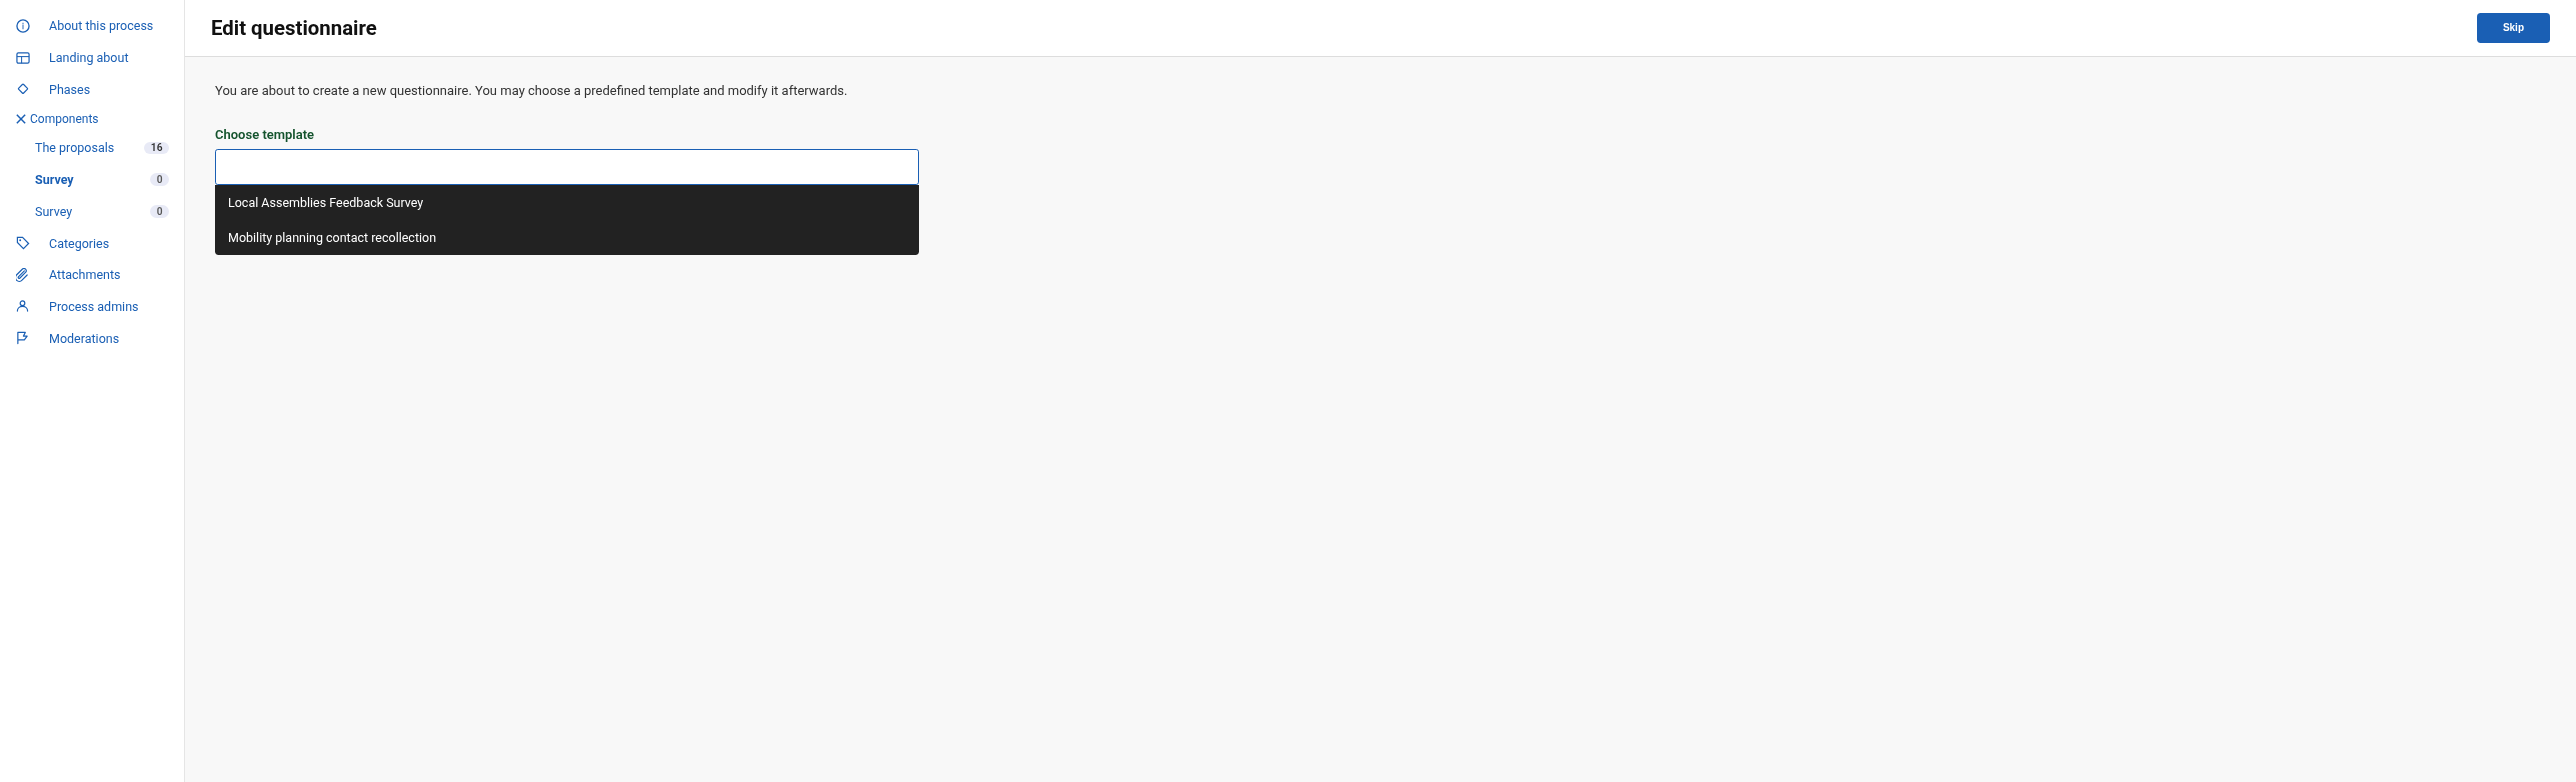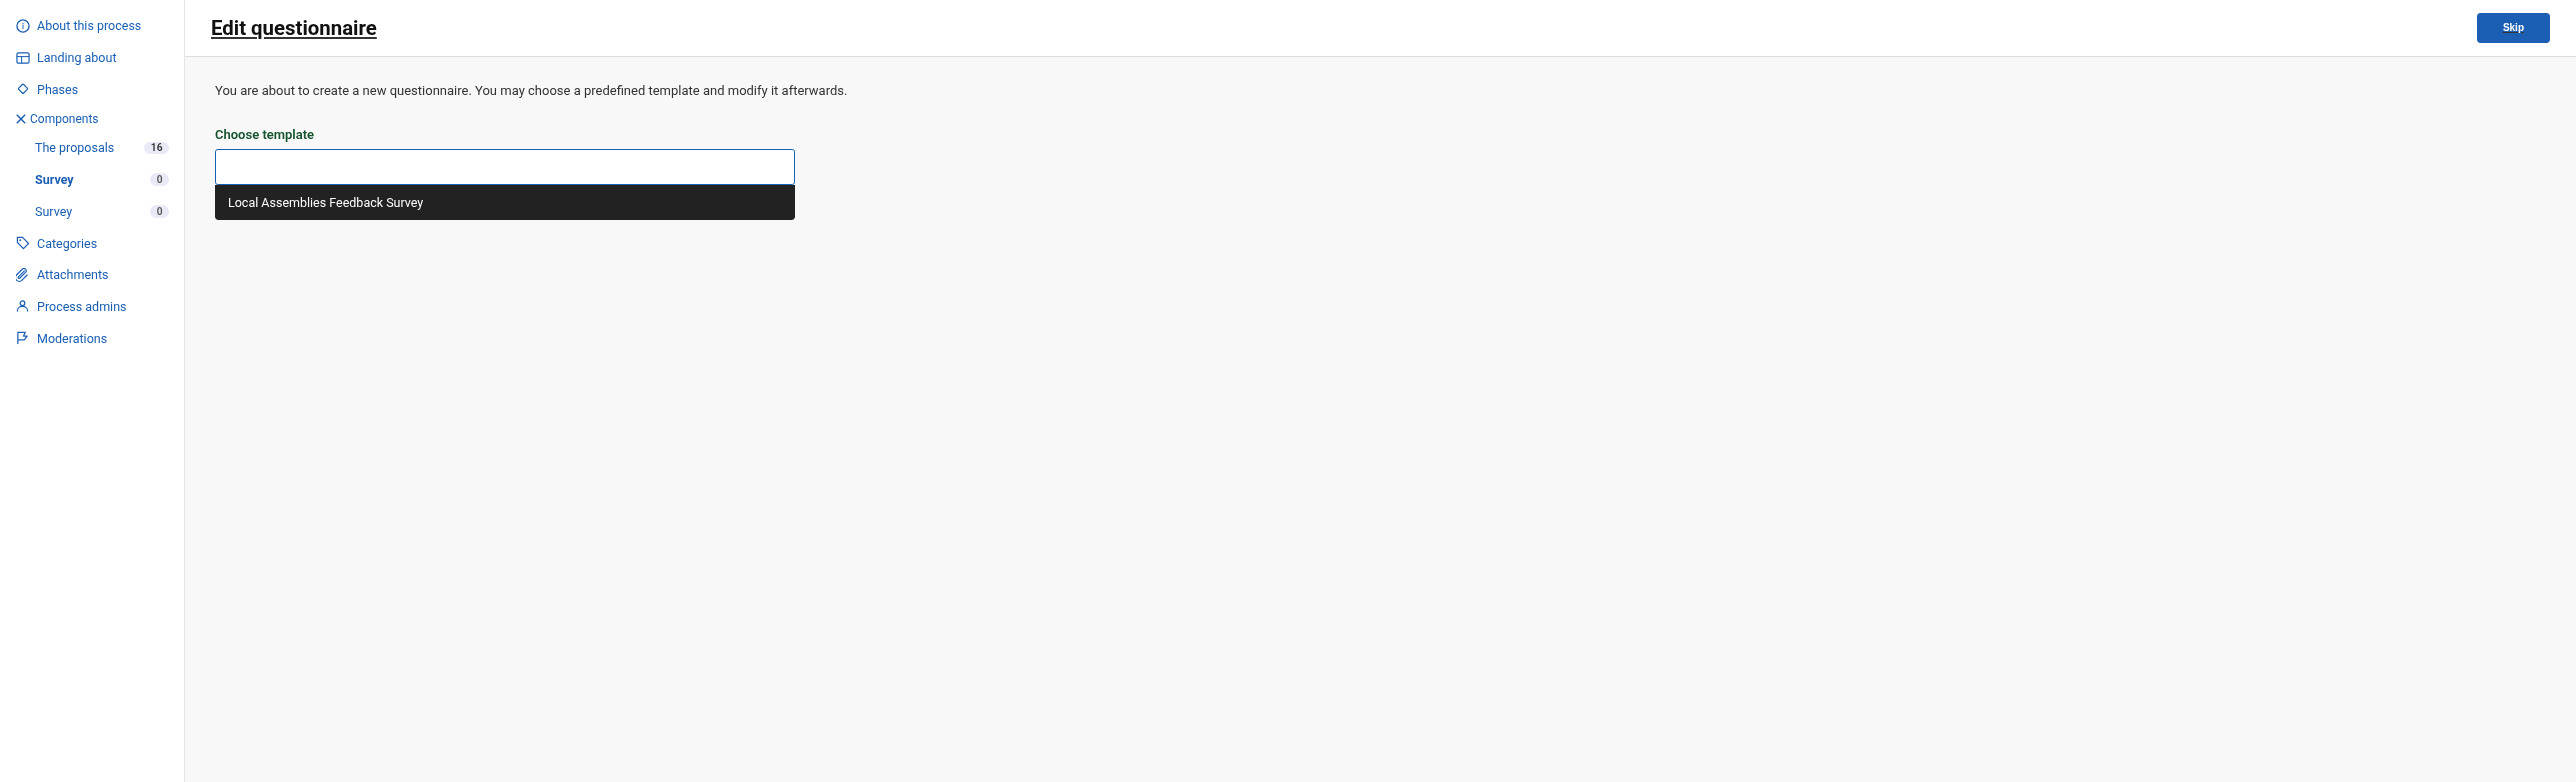--- a/index.html
+++ b/index.html
@@ -19,21 +19,21 @@
       background: #fff;
       border-right: 0.9px solid #e5e5e5;
       padding: 11px 0;
       display: flex;
       flex-direction: column;
       gap: 1.9px;
     }
     .sidebar-item {
       display: flex;
       align-items: center;
-      gap: 7px;
+      gap: 19px;
       padding: 7.4px 15px;
       cursor: pointer;
       color: #1a5fb4;
       font-size: 12.5px;
       text-decoration: none;
       border-radius: 0;
       position: relative;
     }
     .sidebar-item.active { font-weight: 700; color: #1a5fb4; }
     .sidebar-item .icon {
@@ -76,21 +76,20 @@
       display: flex;
       flex-direction: column;
     }
     .header {
       display: flex;
       align-items: center;
       justify-content: space-between;
       padding: 13px 26px 13px 26px;
       background: #fff;
       border-bottom: 0.9px solid #ddd;
-      text-decoration: underline;
     }
     .header-title {
       font-size: 20.4px;
       font-weight: 700;
       color: #111;
     }
     .skip-btn {
       background: #1a5fb4;
       color: #fff;
       border: none;
@@ -112,21 +111,21 @@
       margin-bottom: 29px;
     }
     .choose-label {
       font-size: 13px;
       font-weight: 600;
       color: #14532d;
       margin-bottom: 7.4px;
     }
     .template-input-wrap {
       position: relative;
-      width: 580px;
+      width: 704px;
       max-width: 100%;
     }
     .template-input {
       width: 100%;
       border: 1.9px solid #1a5fb4;
       border-radius: 2.8px;
       padding: 9.3px 11px;
       font-size: 13px;
       outline: none;
       background: #fff;
@@ -261,18 +260,19 @@
 
   <div class="content">
     <p class="description">You are about to create a new questionnaire. You may choose a predefined template and modify it afterwards.</p>
 
     <div class="choose-label">Choose template</div>
 
     <div class="template-input-wrap">
       <input class="template-input" type="text" value="" style="">
       <div class="dropdown">
         <div class="dropdown-item">Local Assemblies Feedback Survey</div>
+        <div class="dropdown-item">Mobility planning contact recollection</div>
       </div>
     </div>
   </div>
 
 </main>
 
 
 </body></html>

